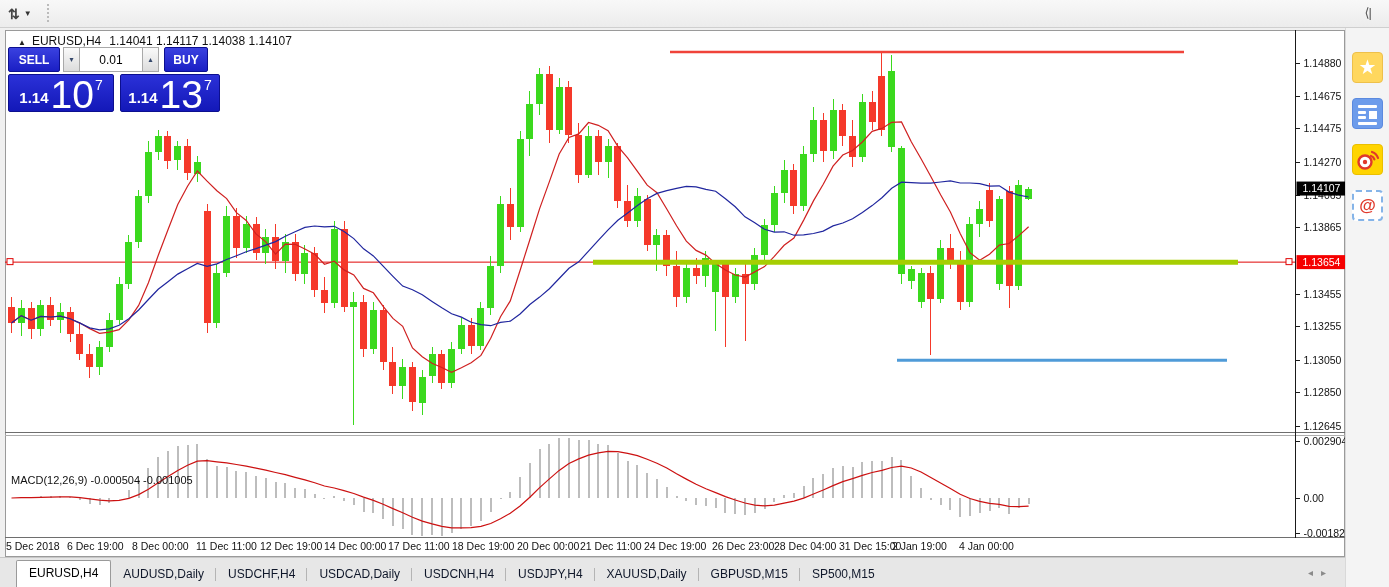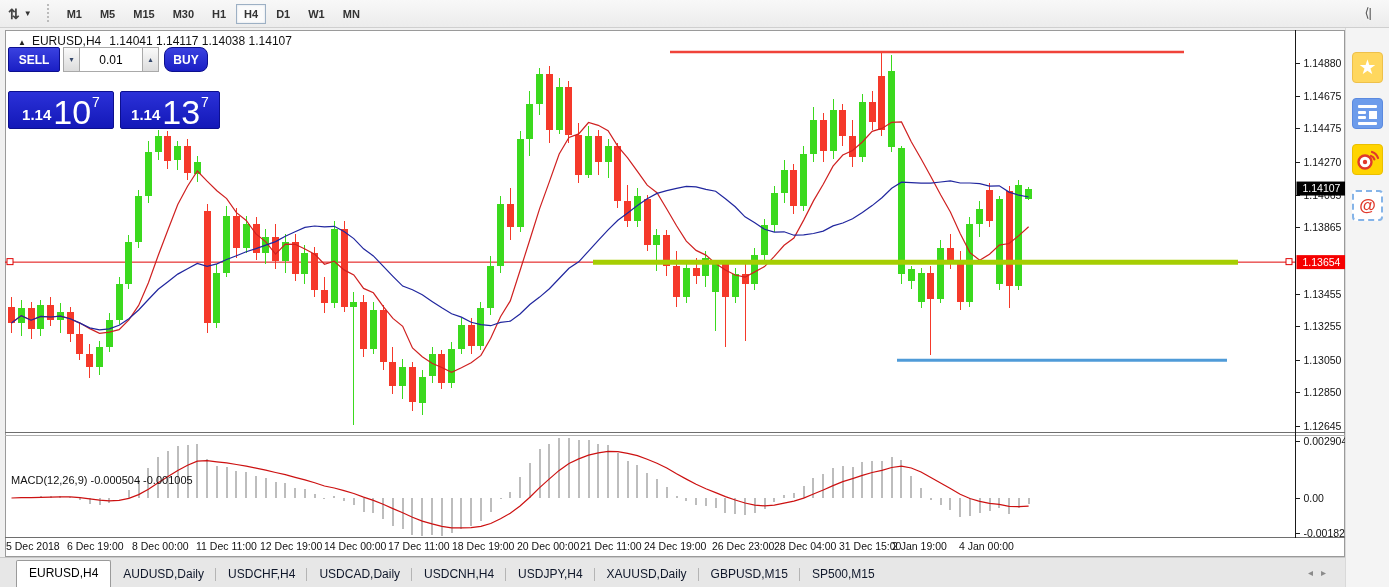--- a/index.html
+++ b/index.html
@@ -21,36 +21,36 @@
   .collapse-btn { position:absolute; right:18px; top:5px; font-size:13px; color:#555; letter-spacing:-1px; }
 
   
   #chart-svg { position:absolute; left:5px; top:30px; }
   .chart-header { position:absolute; left:18px; top:34px; font-size:12px; color:#111; z-index:3; }
   .chart-header .tri { font-size:8px; margin-right:6px; color:#222; }
   .chart-header .ohlc { margin-left:8px; }
 
   
   .oneclick { position:absolute; left:8px; top:47px; width:226px; z-index:3; }
-  .oc-row1 { display:flex; height:25px; margin-bottom:19px; }
+  .oc-row1 { display:flex; height:25px; margin-bottom:2px; }
   .oc-btn { background:linear-gradient(#3a41e0,#1a1fc4); color:#fff; font-size:12px; font-weight:bold;
     border:1px solid #0c0f8f; border-radius:2px; display:flex; align-items:center; justify-content:center; }
   .oc-sell { width:52px; margin-right:3px; }
-  .oc-buy  { width:44px; margin-left:5px;border-radius:8px; }
+  .oc-buy  { width:44px; margin-left:5px; }
   .oc-spin { width:17px; background:linear-gradient(#fafafa,#dcdcdc); border:1px solid #a9a9a9;
     font-size:8px; color:#35486b; display:flex; align-items:center; justify-content:center; }
   .oc-vol { width:62px; border:1px solid #a9a9a9; border-left:none; border-right:none;
     font-size:12px; text-align:center; font-family:"Liberation Sans",sans-serif; }
   .oc-row2 { display:flex; height:38px; }
   .oc-price { background:linear-gradient(#2b31d8,#1318b8); border:1px solid #0c0f8f; border-radius:2px;
     color:#fff; display:flex; align-items:flex-end; justify-content:center; padding-bottom:1px; }
   .oc-price.sell { width:106px; margin-right:6px; }
   .oc-price.buy  { width:100px; }
   .oc-small { font-size:15px; font-weight:bold; margin:0 2px 4px 0; }
-  .oc-big { font-size:34px; line-height:30px; }
+  .oc-big { font-size:39px; line-height:30px; }
   .oc-sup { font-size:14px; margin:2px 0 0 1px; align-self:flex-start; }
 
   .macd-label { position:absolute; left:11px; top:438px; font-size:11px; color:#111; z-index:3;margin-top:36px; }
 
   
   .sidebar { position:absolute; right:0; top:28px; width:44px; height:559px;
     background:#f4f4f4; border-left:1px solid #d9d9d9; }
   .side-icon { width:31px; height:31px; margin:0 auto; border-radius:4px; position:relative; }
   .icon-star { margin-top:24px; background:#ffd75e; border:1px solid #eec04a;
     color:#fff; font-size:20px; text-align:center; line-height:29px; }
@@ -76,31 +76,20 @@
     height:27px; line-height:25px; margin-left:16px; border-radius:2px 2px 0 0; z-index:2; }
   .tab-scroll { position:absolute; right:55px; top:567px; font-size:10px; color:#8a8a8a; letter-spacing:8px; }
 </style>
 </head>
 <body>
 
 <div class="toolbar">
   <span class="tb-chart-icon">⇅</span>
   <span class="tb-caret">▼</span>
   <span class="tb-handle"></span>
-  <div id="tf-buttons" style="display:flex;">
-      <div class="tf-btn">M1</div>
-      <div class="tf-btn">M5</div>
-      <div class="tf-btn">M15</div>
-      <div class="tf-btn">M30</div>
-      <div class="tf-btn">H1</div>
-      <div class="tf-btn active">H4</div>
-      <div class="tf-btn">D1</div>
-      <div class="tf-btn">W1</div>
-      <div class="tf-btn">MN</div>
-    </div>
   <span class="collapse-btn">⟨|</span>
 </div>
 
 <div class="chart-header">
   <span class="tri">▲</span><span>EURUSD,H4</span><span class="ohlc">1.14041 1.14117 1.14038 1.14107</span>
 </div>
 
 <div class="oneclick">
   <div class="oc-row1">
     <div class="oc-btn oc-sell">SELL</div>

